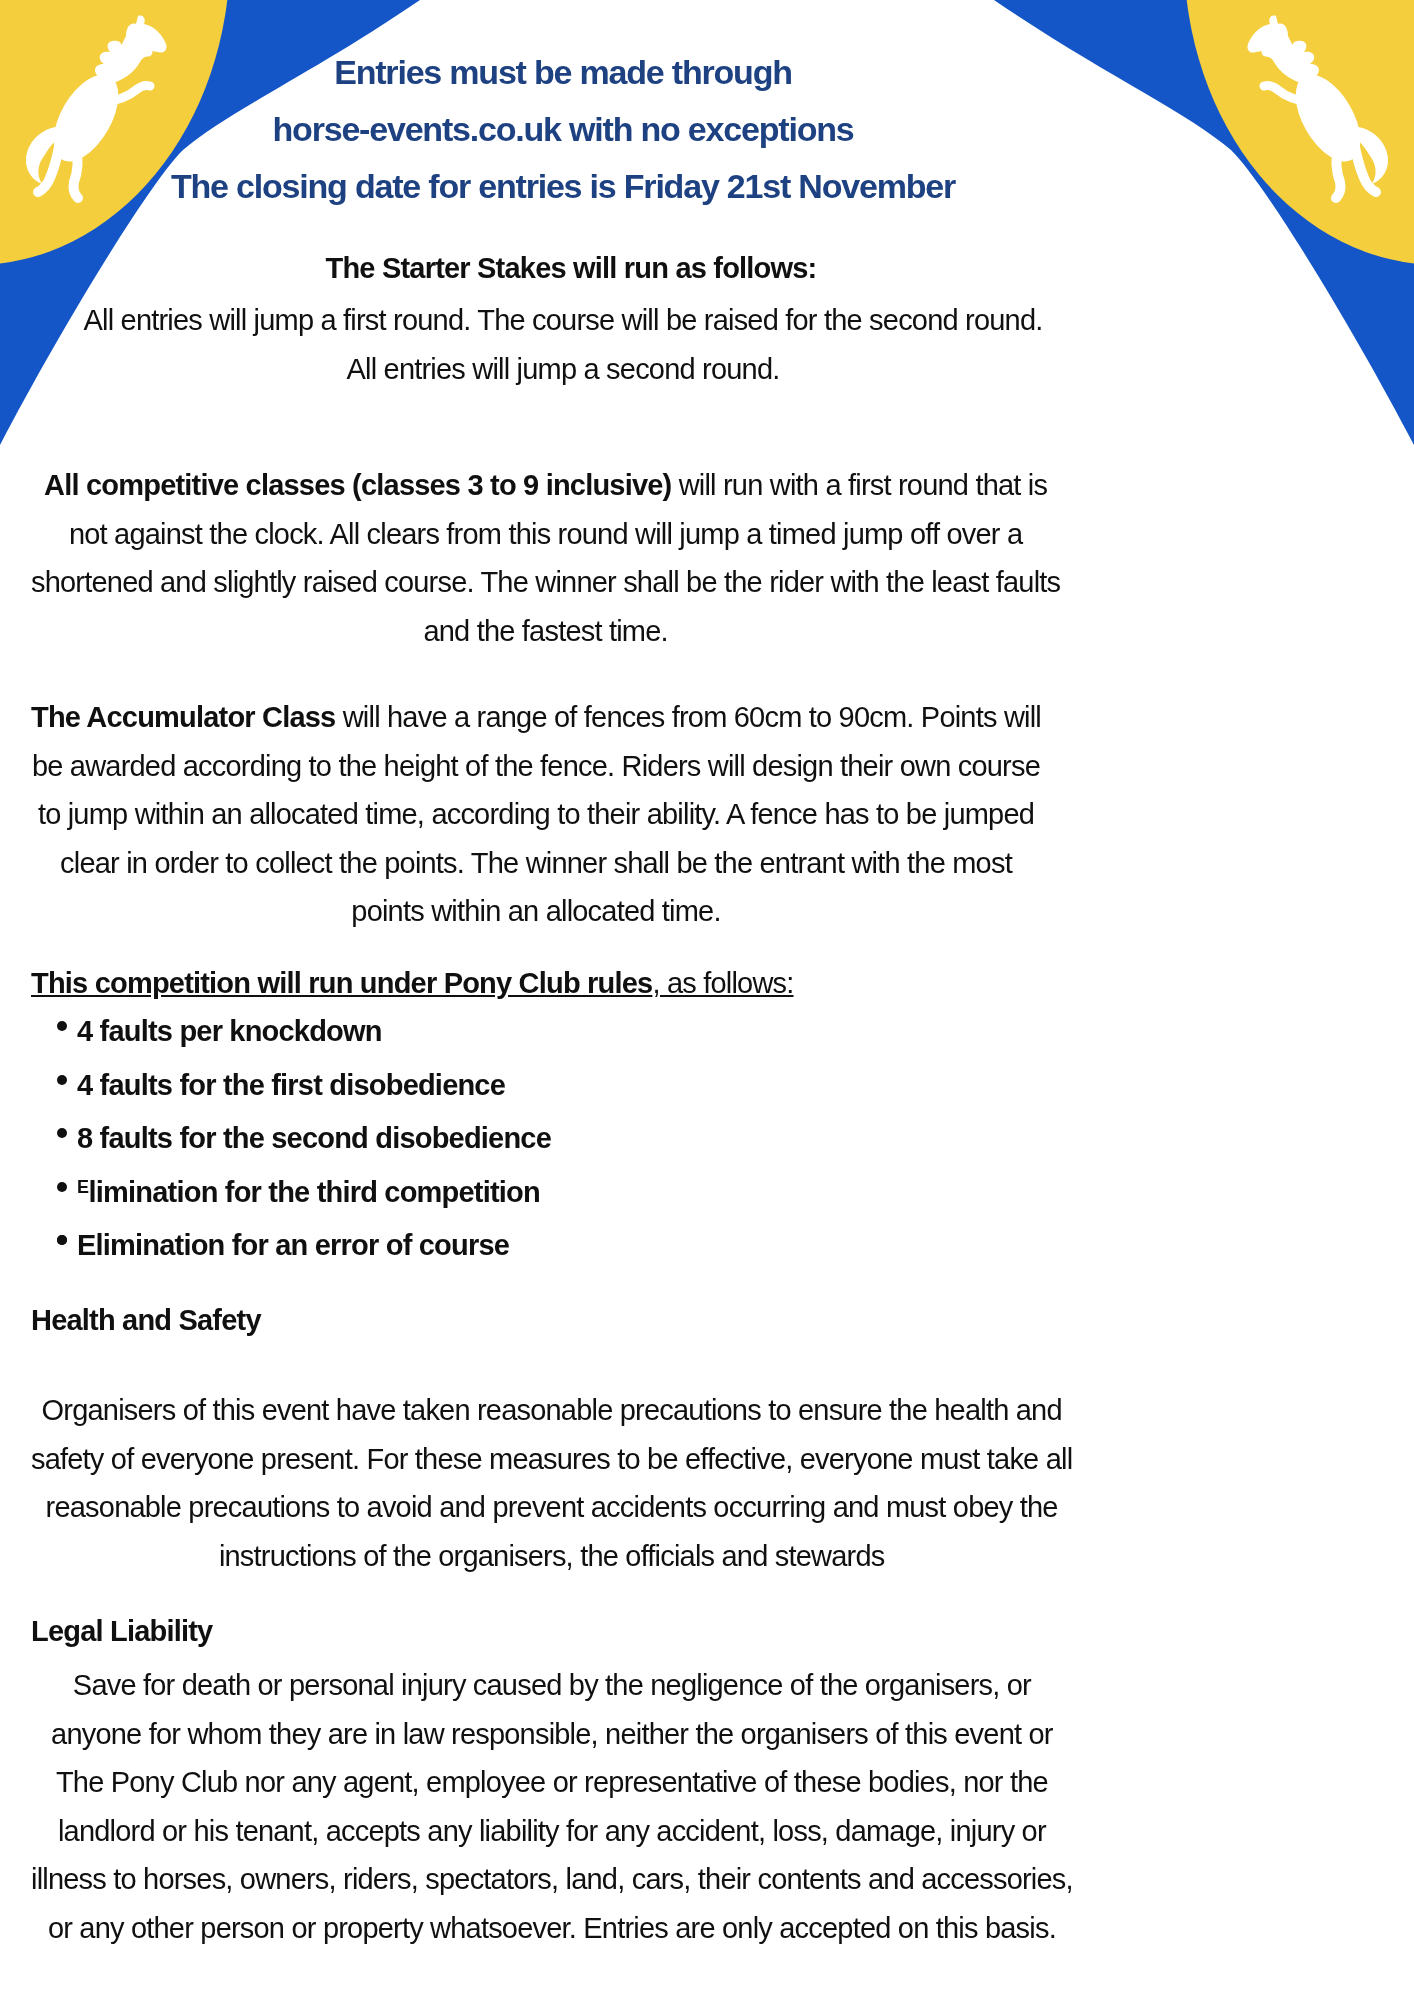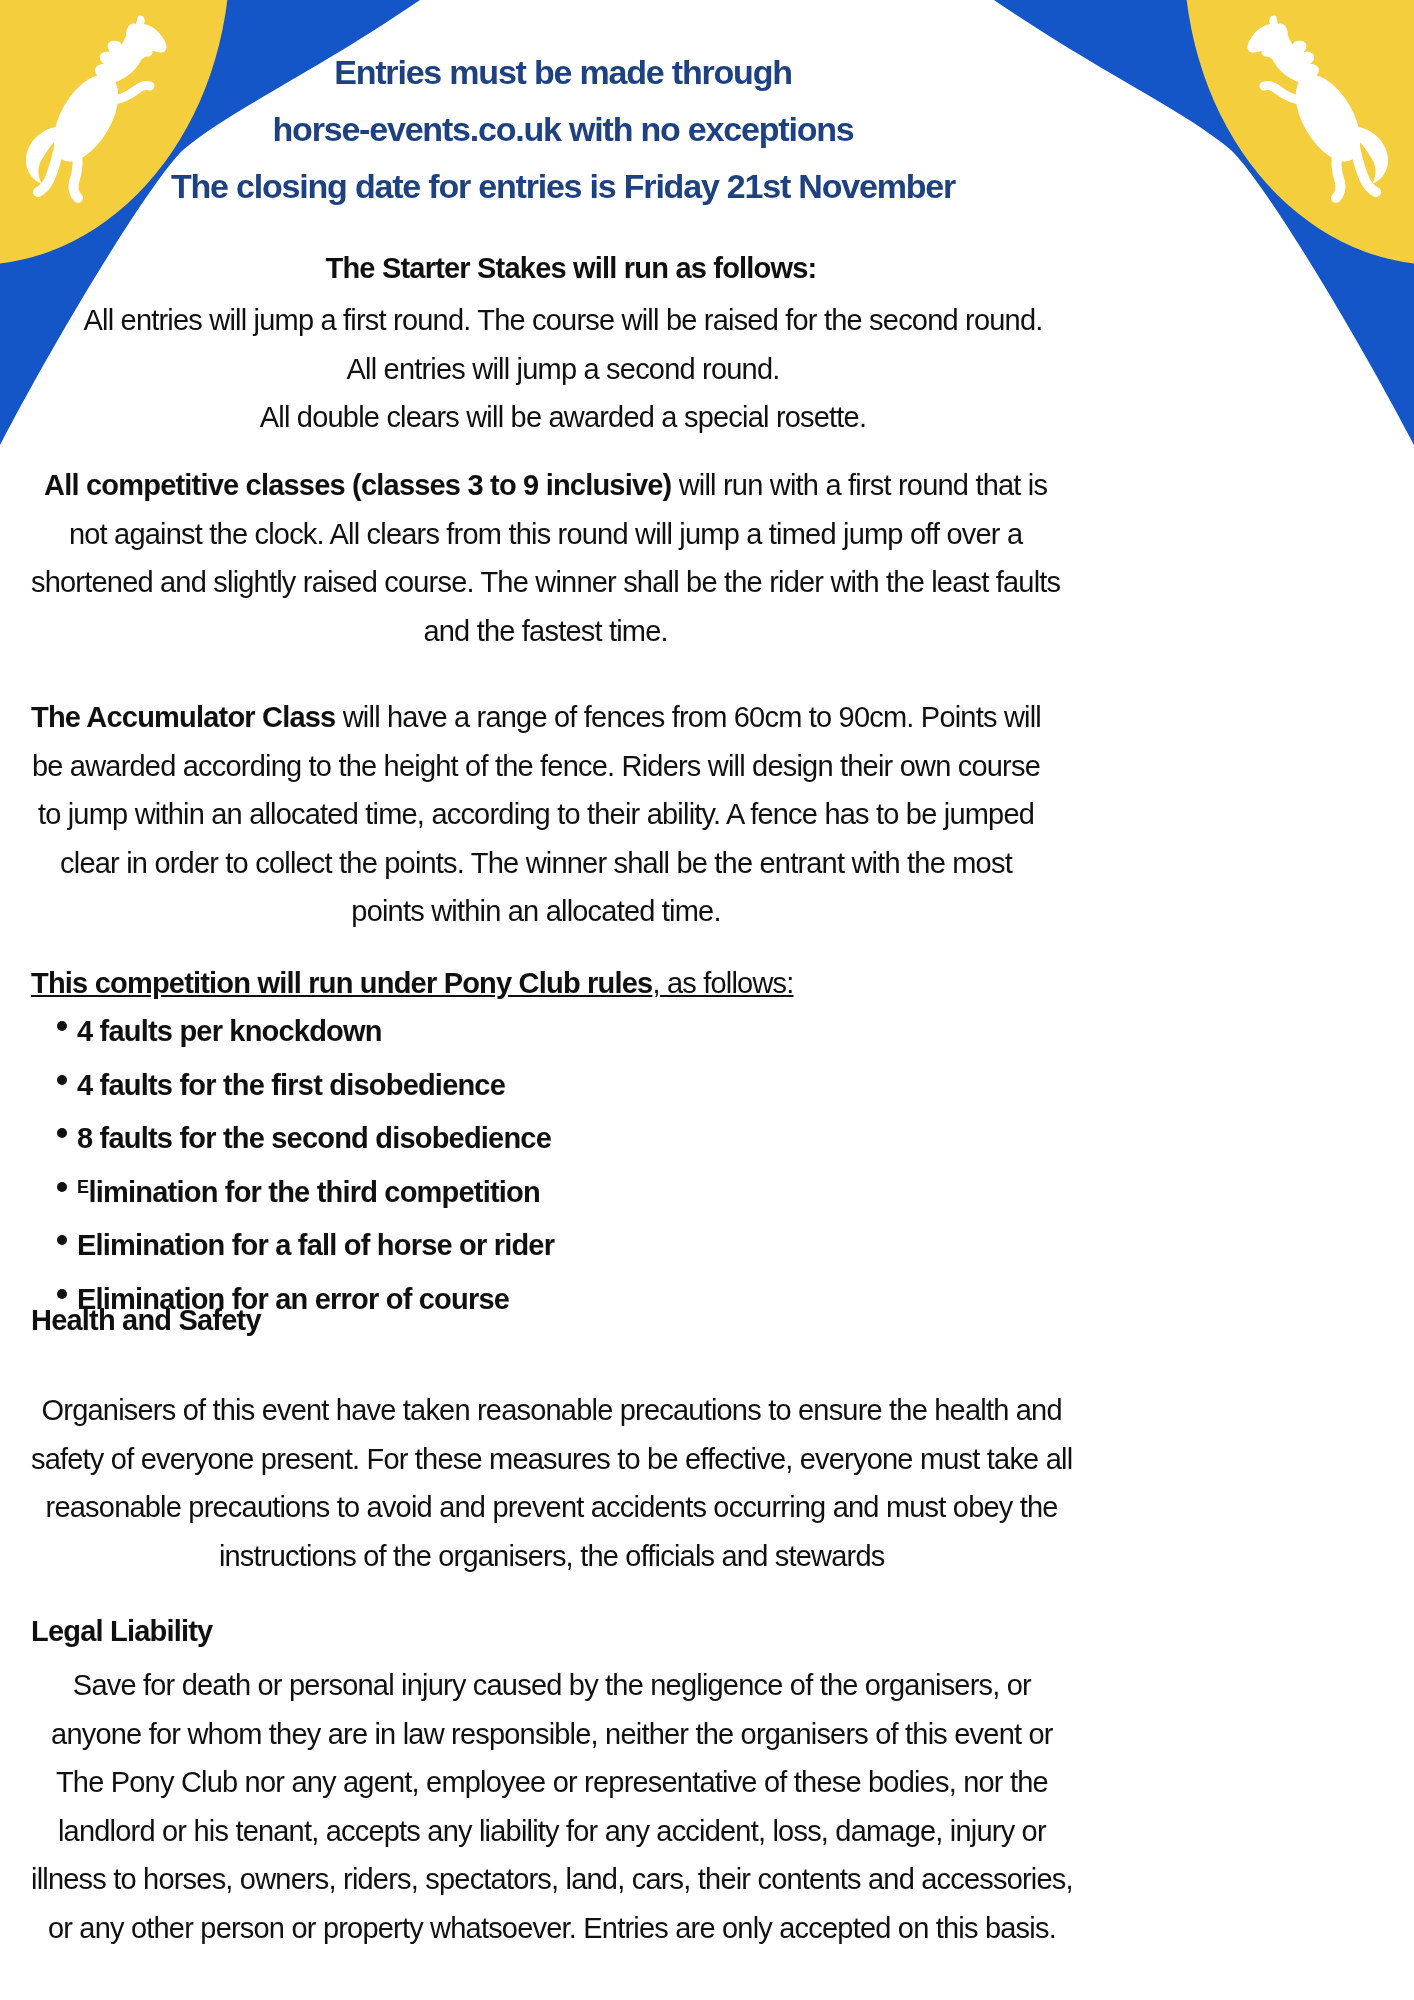--- a/index.html
+++ b/index.html
@@ -91,21 +91,20 @@
   <div class="abs centerblock" style="top:44px;">
     <div class="hline">Entries must be made through</div>
     <div class="hline">horse-events.co.uk with no exceptions</div>
     <div class="hline">The closing date for entries is Friday 21st November</div>
   </div>
 
   <div class="abs centerblock sectionhead" style="top:248px;padding-left:8px;">The Starter Stakes will run as follows:</div>
   <div class="abs centerblock" style="top:296px;">
     <div class="bline">All entries will jump a first round. The course will be raised for the second round.</div>
     <div class="bline">All entries will jump a second round.</div>
-    <div class="bline">All double clears will be awarded a special rosette.</div>
   </div>
 
   <div class="abs leftblock" style="top:461px;">
     <div class="bline"><span class="bold">All competitive classes (classes 3 to 9 inclusive)</span><span> will run with a first round that is</span></div>
     <div class="bline"><span class="bold"></span><span>not against the clock. All clears from this round will jump a timed jump off over a</span></div>
     <div class="bline"><span class="bold"></span><span>shortened and slightly raised course. The winner shall be the rider with the least faults</span></div>
     <div class="bline"><span class="bold"></span><span>and the fastest time.</span></div>
   </div>
 
   <div class="abs leftblock" style="top:693px;">
@@ -118,21 +117,21 @@
 
   <div class="abs leftblock bline" style="top:959px;text-decoration:underline;">
     <span class="bold">This competition will run under Pony Club rules</span><span>, as follows:</span>
   </div>
 
   <ul class="rules abs" style="top:1002px;font-weight:bold;">
     <li><span class="dot"></span><span class="sup"></span><span>4 faults per knockdown</span></li>
     <li><span class="dot"></span><span class="sup"></span><span>4 faults for the first disobedience</span></li>
     <li><span class="dot"></span><span class="sup"></span><span>8 faults for the second disobedience</span></li>
     <li><span class="dot"></span><span class="sup">E</span><span>limination for the third competition</span></li>
-    <li><span class="dot"></span><span class="sup"></span><span>Elimination for a fall of horse or rider</span></li>
+    <li><span class="dot"></span><span class="sup"></span></li>
     <li><span class="dot"></span><span class="sup"></span><span>Elimination for an error of course</span></li>
   </ul>
 
   <div class="abs leftblock sectionhead" style="top:1300px;">Health and Safety</div>
   <div class="abs leftblock" style="top:1386px;">
     <div class="bline">Organisers of this event have taken reasonable precautions to ensure the health and</div>
     <div class="bline">safety of everyone present. For these measures to be effective, everyone must take all</div>
     <div class="bline">reasonable precautions to avoid and prevent accidents occurring and must obey the</div>
     <div class="bline">instructions of the organisers, the officials and stewards</div>
   </div>

